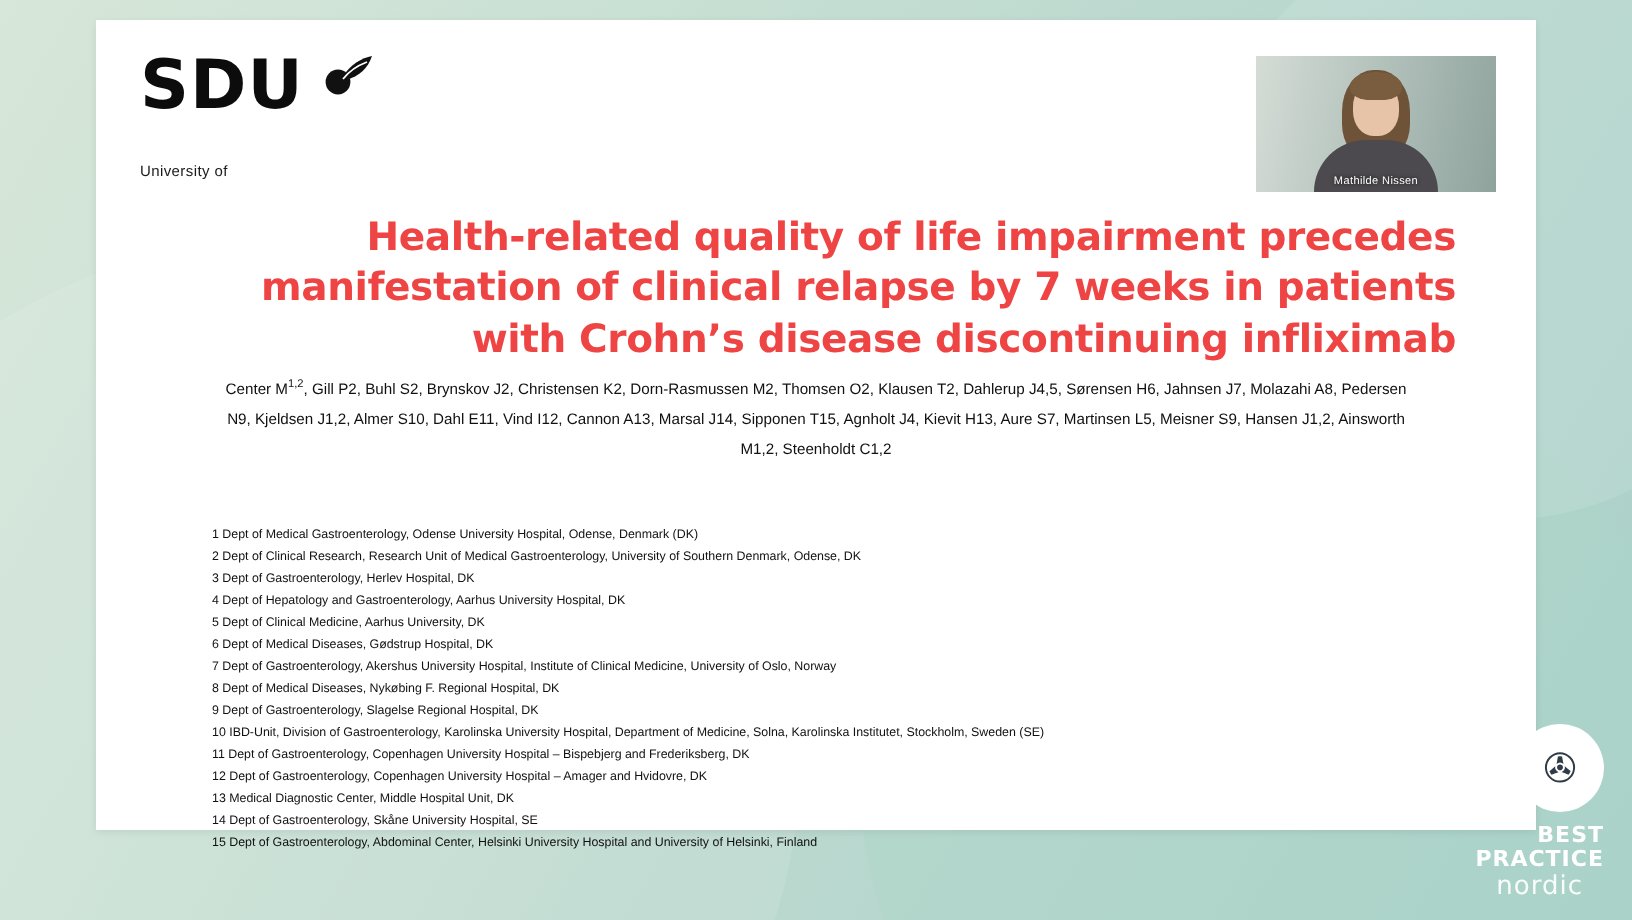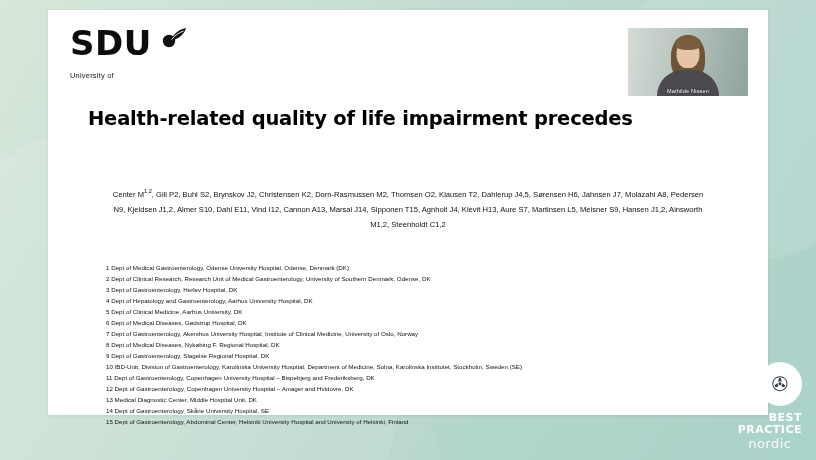--- a/index.html
+++ b/index.html
@@ -58,21 +58,21 @@
     vertical-align: middle;
   }
   .sdu-mark {
     display: inline-block;
     vertical-align: middle;
     margin-left: 6px;
     position: relative;
     top: -3px;
   }
   .sdu-sub {
-    margin-top: 11px;
+    margin-top: 21px;
     font-size: 7.5px;
     line-height: 1.35;
     color: #1a1a1a;
     letter-spacing: 0.2px;
   }
 
   
   .webcam {
     position: absolute;
     right: 20px;
@@ -143,26 +143,26 @@
     text-shadow: 0 0 2px rgba(0,0,0,0.8);
     letter-spacing: 0.2px;
   }
 
   
   .title {
     position: absolute;
     left: 40px;
     right: 40px;
     top: 96px;
-    text-align: left;
+    text-align: right;
     font-family: "DejaVu Sans", sans-serif;
     font-weight: bold;
     font-size: 19.5px;
     line-height: 1.30;
-    color: #000000;
+    color: #ef4444;
     letter-spacing: -0.2px;
   }
 
   
   .authors {
     position: absolute;
     left: 58px;
     right: 58px;
     top: 178px;
     text-align: center;
@@ -257,20 +257,22 @@
       <div class="cam-wall"></div>
       <div class="cam-hair"></div>
       <div class="cam-person-head"></div>
       <div class="cam-hair-front"></div>
       <div class="cam-body"></div>
       <div class="cam-name">Mathilde Nissen</div>
     </div>
 
     <div class="title">
       <div>Health-related quality of life impairment precedes</div>
+      <div>manifestation of clinical relapse by 7 weeks in patients</div>
+      <div>with Crohn’s disease discontinuing infliximab</div>
     </div>
 
     <div class="authors">
       <span>Center M</span><sup>1,2</sup><span>, Gill P2, Buhl S2, Brynskov J2, Christensen K2, Dorn-Rasmussen M2, Thomsen O2, Klausen T2, Dahlerup J4,5, Sørensen H6, Jahnsen J7, Molazahi A8,</span>
       <span>Pedersen N9, Kjeldsen J1,2, Almer S10, Dahl E11, Vind I12, Cannon A13, Marsal J14, Sipponen T15, Agnholt J4, Kievit H13, Aure S7, Martinsen L5, Meisner S9, Hansen</span>
       <span>J1,2, Ainsworth M1,2, Steenholdt C1,2</span>
     </div>
 
     <div class="affils">
       <div class="affil">1 Dept of Medical Gastroenterology, Odense University Hospital, Odense, Denmark (DK)</div>

